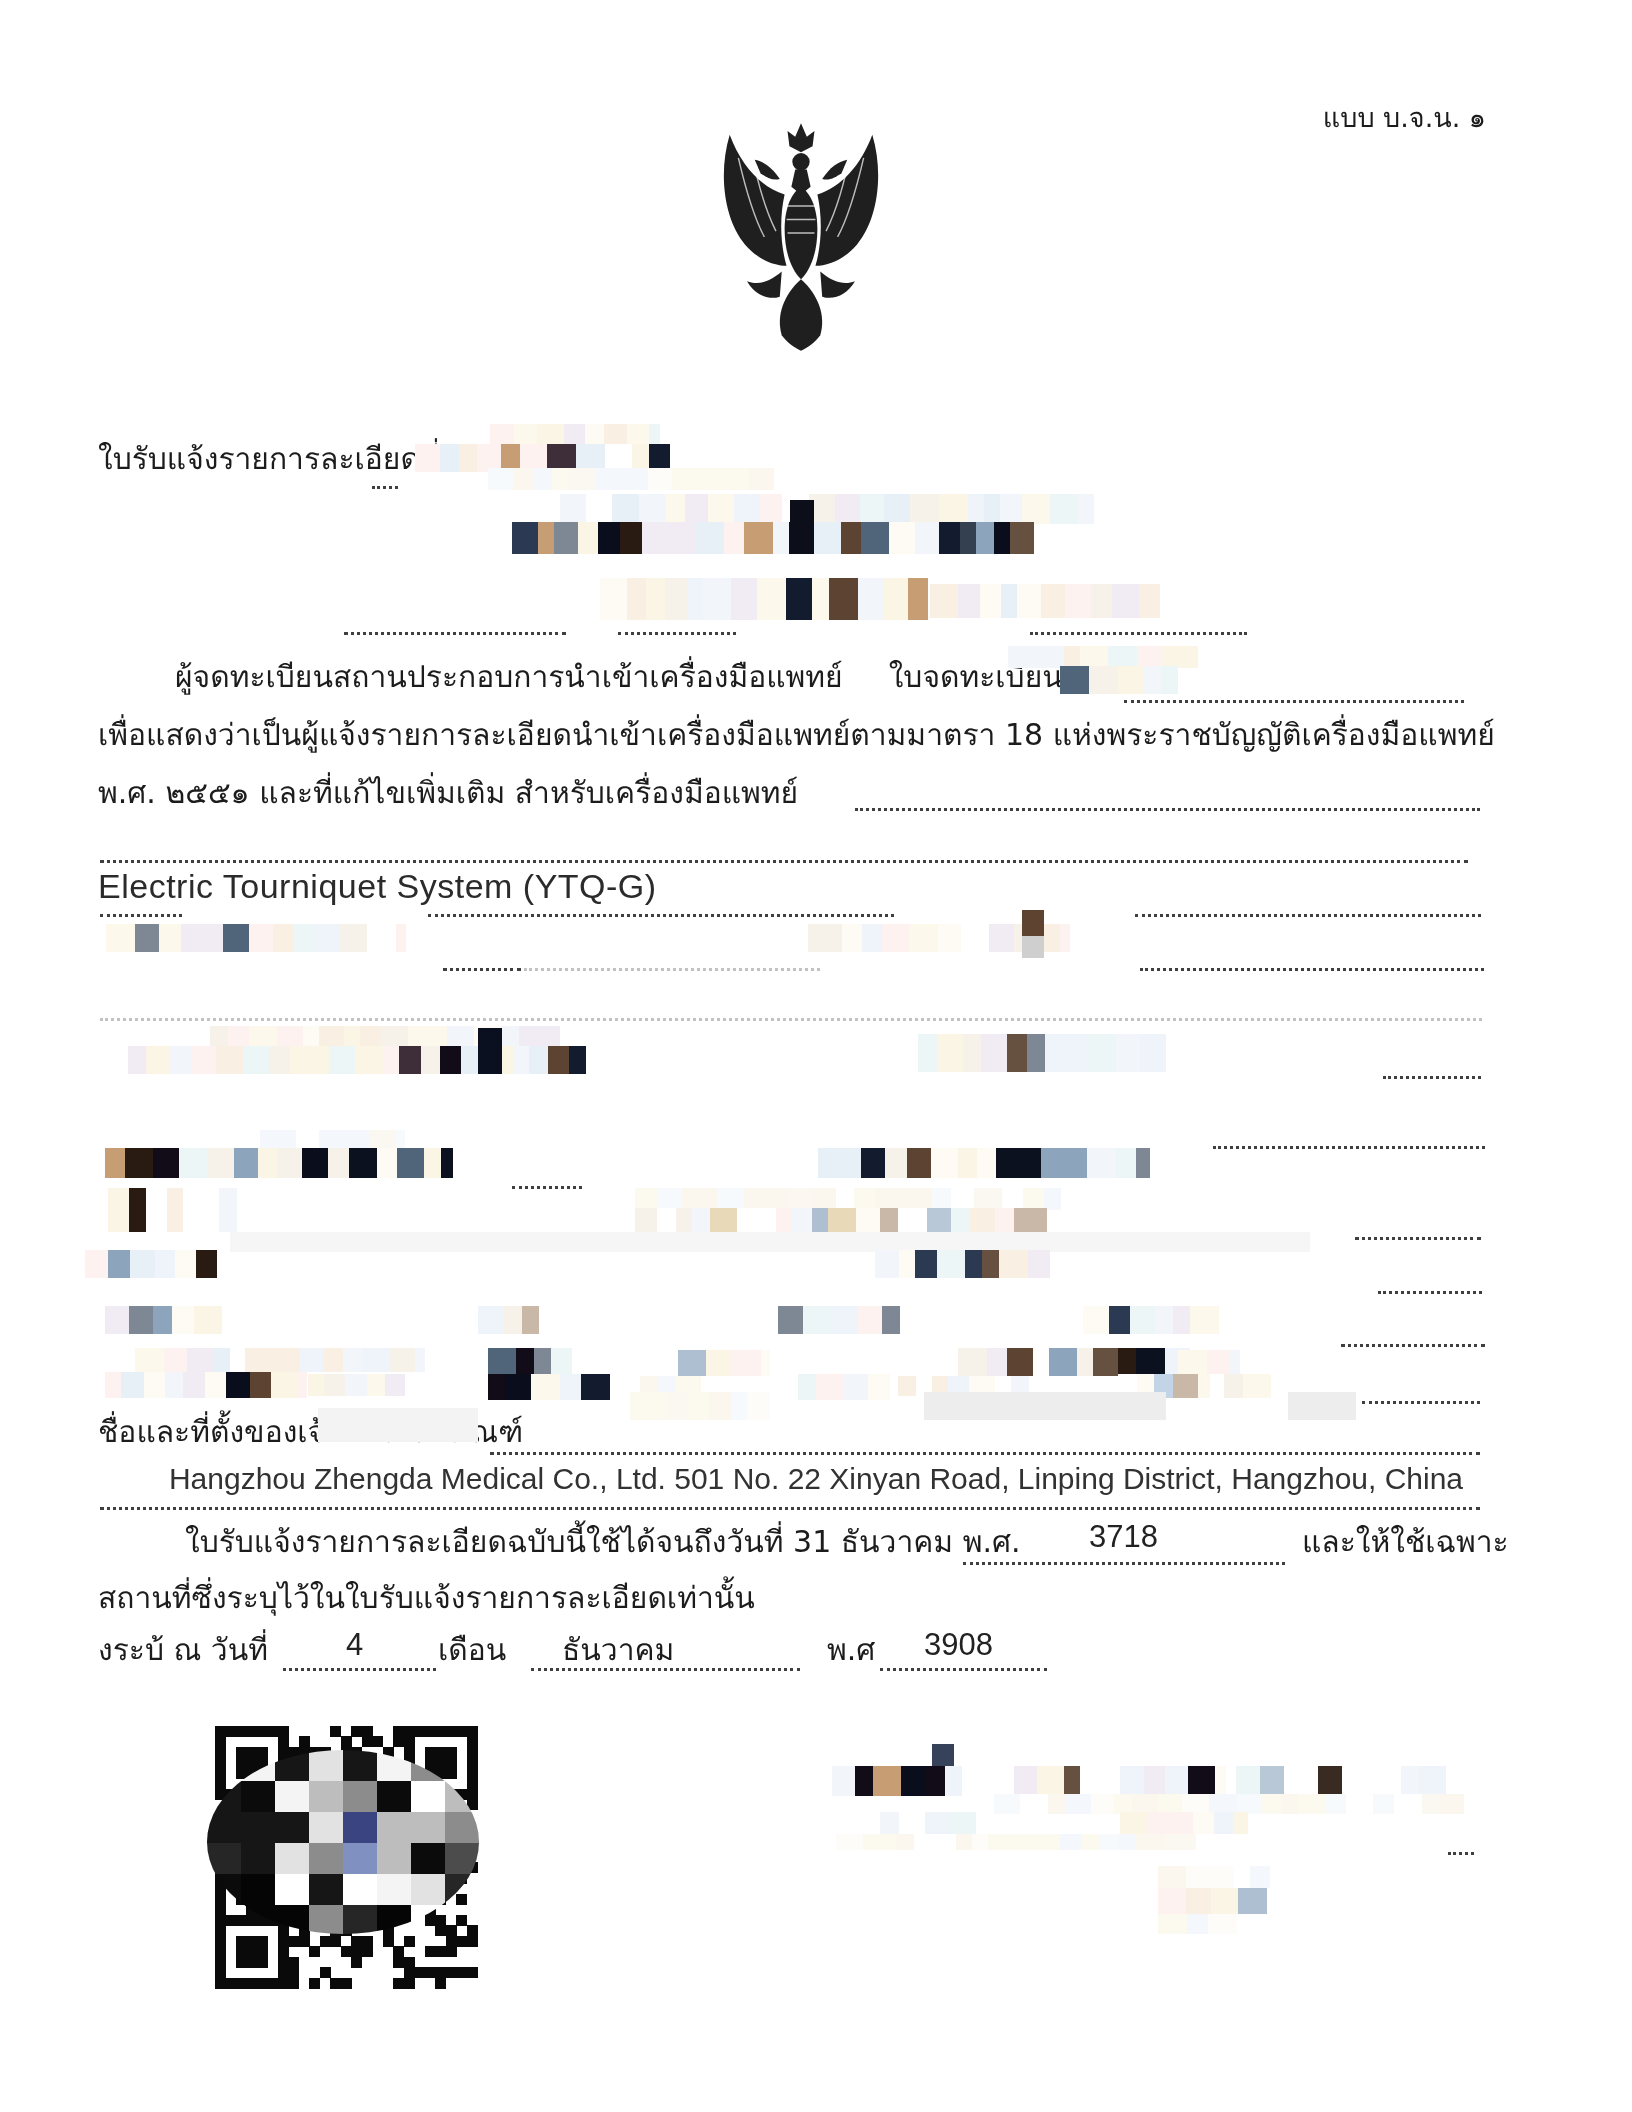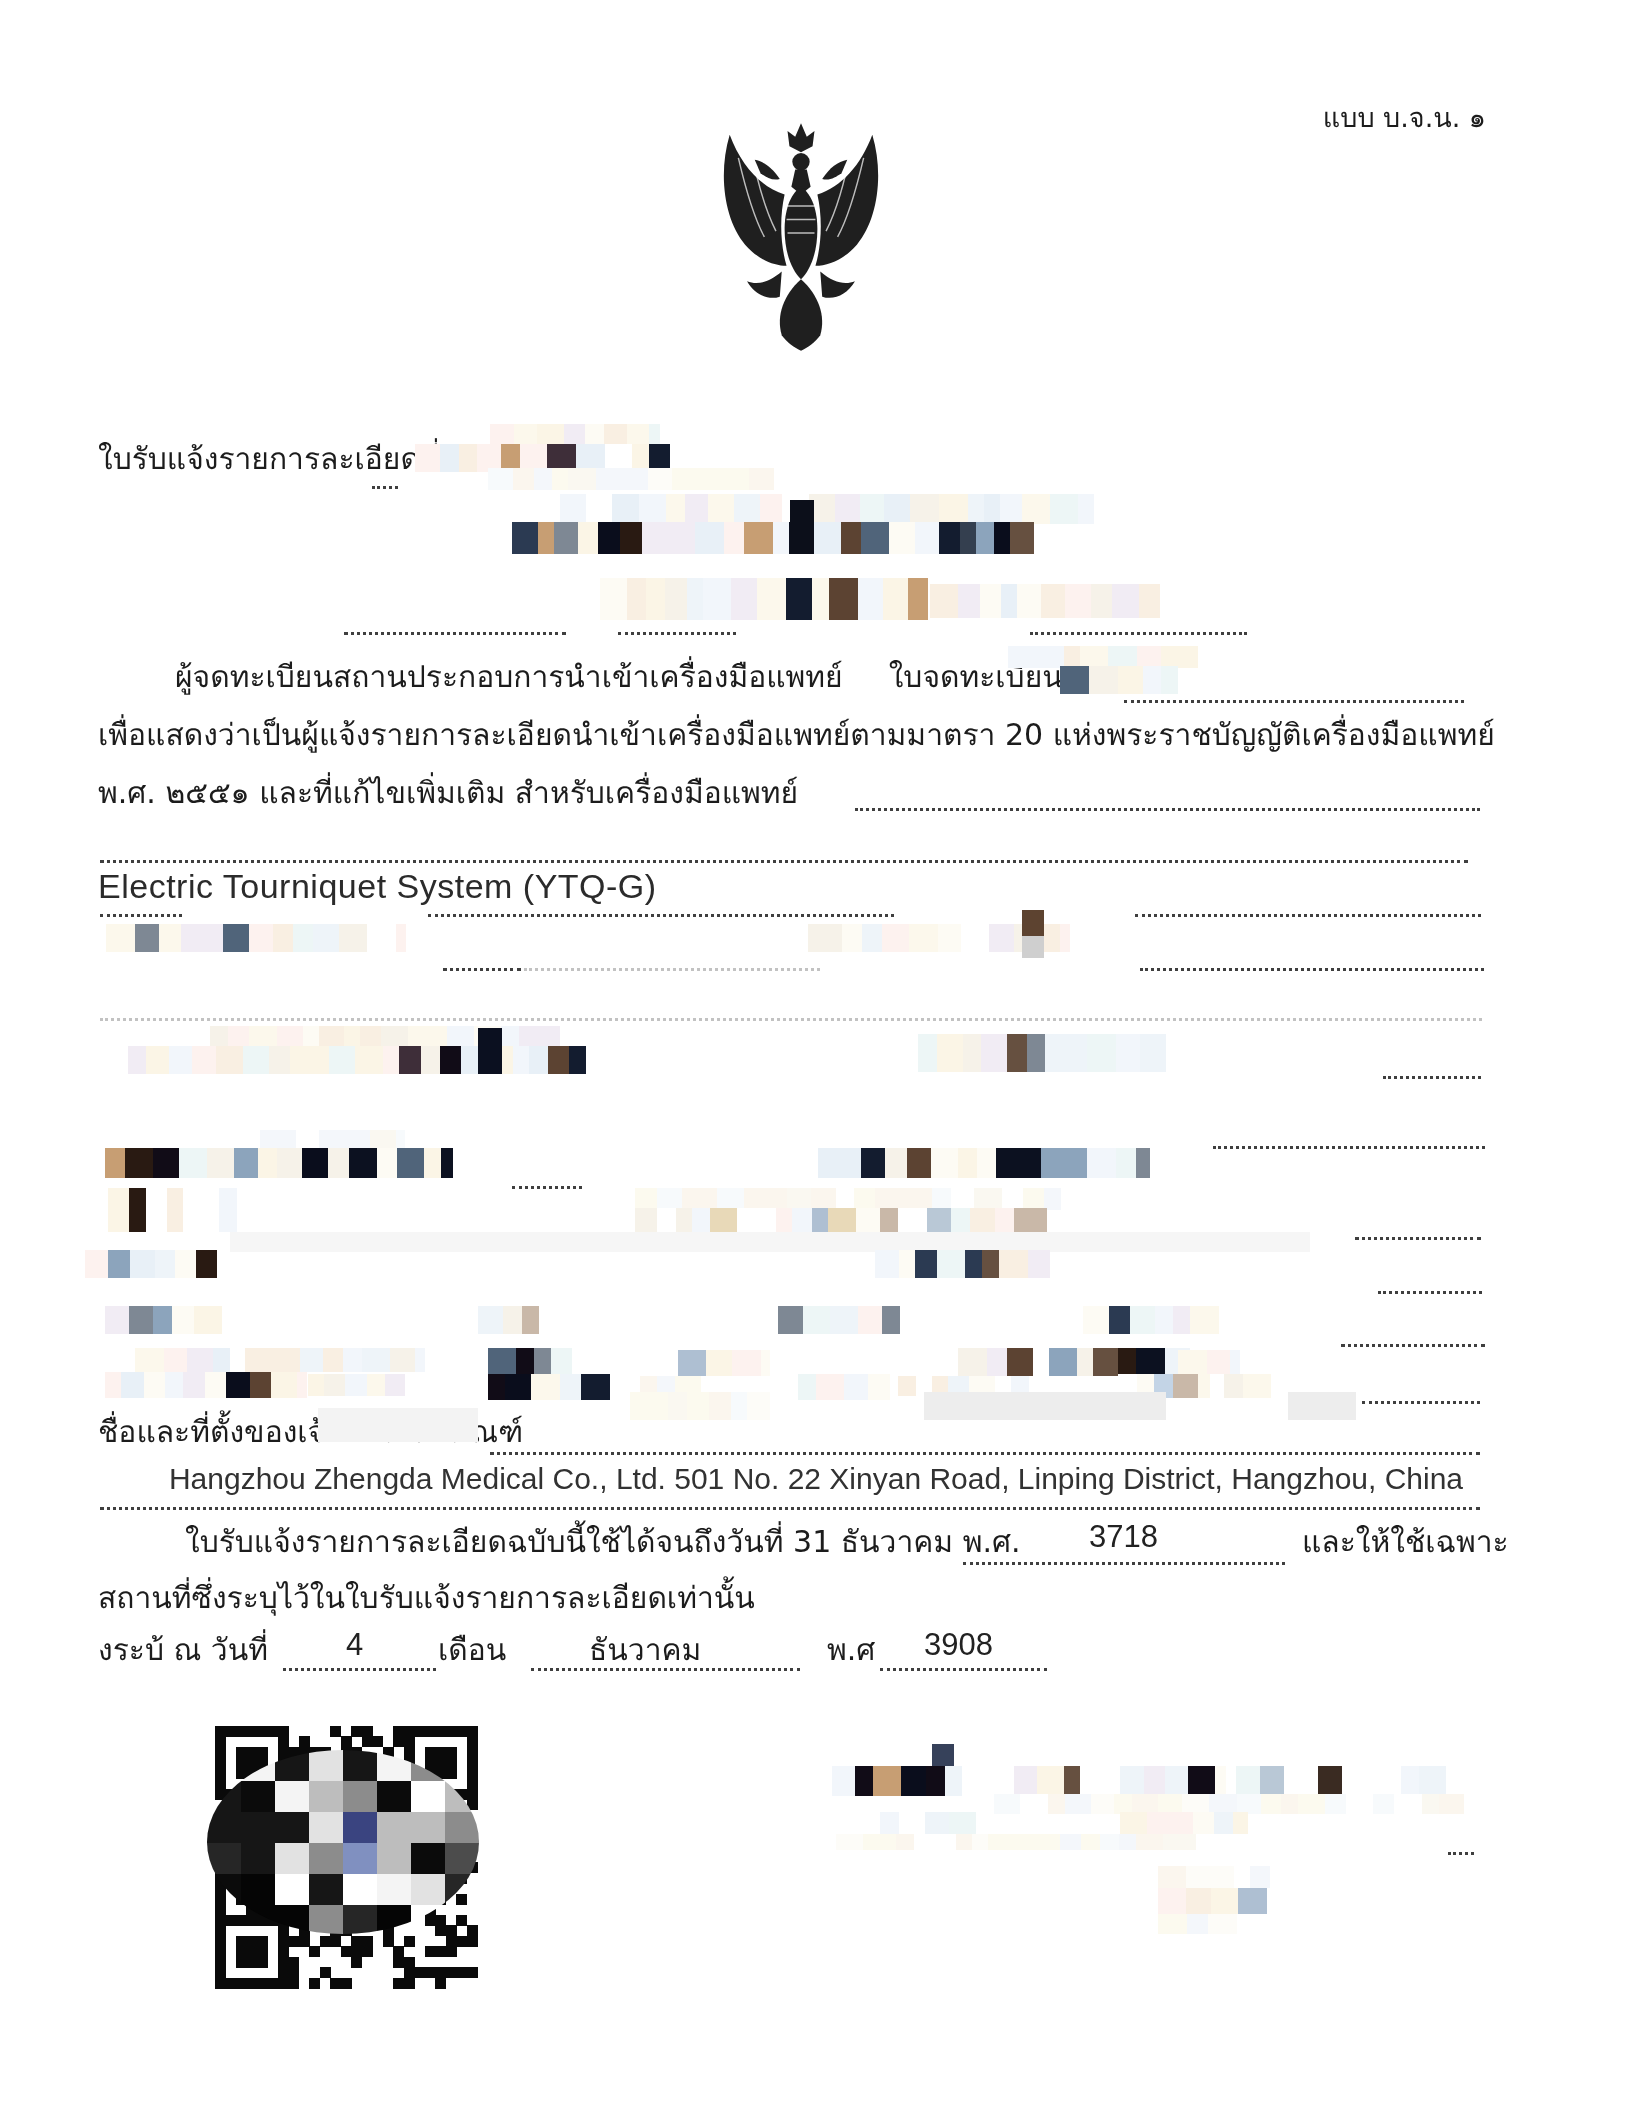--- a/index.html
+++ b/index.html
@@ -19,21 +19,21 @@
   .owner-label{top:1410px;left:98px;}
   .owner-value{top:1462px;left:0;width:1632px;text-align:center;font-size:30px;color:#323232;
           font-family:"Liberation Sans","DejaVu Sans",sans-serif;}
   .c1p{top:1520px;left:185px;}
   .c1y{top:1519px;left:1089px;}
   .c1s{top:1520px;left:1302px;}
   .c2{top:1576px;left:98px;}
   .i1{top:1628px;left:98px;}
   .i2{top:1627px;left:346px;}
   .i3{top:1628px;left:438px;}
-  .i4{top:1628px;left:589px;}
+  .i4{top:1628px;left:562px;}
   .i5{top:1628px;left:827px;}
   .i6{top:1627px;left:924px;}
   .num{font-size:31px;font-family:"Liberation Sans","DejaVu Sans",sans-serif;color:#222;}
   .garuda{top:116px;left:695px;width:212px;height:238px;position:absolute;}
   .dl{position:absolute;height:0;border-bottom:3px dotted #3f3f3f;}
   .dl.light{border-bottom:3px dotted #c2c2c2;}
   .mos{position:absolute;overflow:hidden;}
   .qr{position:absolute;top:1726px;left:215px;width:262px;height:264px;}
   .qr i,.mos i{position:absolute;display:block;}
   .qr-blob{position:absolute;left:-8px;top:24px;width:272px;height:184px;border-radius:50%;
@@ -68,21 +68,21 @@
       <path d="M96 90 h28 M95 104 h30 M96 118 h28"></path>
     </g>
   </svg>
 
 
   <div class="abs t line1">ใบรับแจ้งรายการละเอียดที่</div>
 
   <div class="abs t p1">
     <span>ผู้จดทะเบียนสถานประกอบการนำเข้าเครื่องมือแพทย์</span><span class="gap2">ใบจดทะเบียนที่</span>
   </div>
-  <div class="abs t p2">เพื่อแสดงว่าเป็นผู้แจ้งรายการละเอียดนำเข้าเครื่องมือแพทย์ตามมาตรา 20 แห่งพระราชบัญญัติเครื่องมือแพทย์</div>
+  <div class="abs t p2">เพื่อแสดงว่าเป็นผู้แจ้งรายการละเอียดนำเข้าเครื่องมือแพทย์ตามมาตรา 18 แห่งพระราชบัญญัติเครื่องมือแพทย์</div>
   <div class="abs t p3">พ.ศ. ๒๕๕๑ และที่แก้ไขเพิ่มเติม  สำหรับเครื่องมือแพทย์</div>
 
   <div class="abs device">Electric Tourniquet System (YTQ-G)</div>
 
   <div class="abs t owner-label">ชื่อและที่ตั้งของเจ้าของผลิตภัณฑ์</div>
   <div class="abs owner-value">Hangzhou Zhengda Medical Co., Ltd. 501 No. 22 Xinyan Road, Linping District, Hangzhou, China</div>
 
   <div class="abs t c1p">ใบรับแจ้งรายการละเอียดฉบับนี้ใช้ได้จนถึงวันที่ 31 ธันวาคม  พ.ศ.</div>
   <div class="abs num c1y">3718</div>
   <div class="abs t c1s">และให้ใช้เฉพาะ</div>

